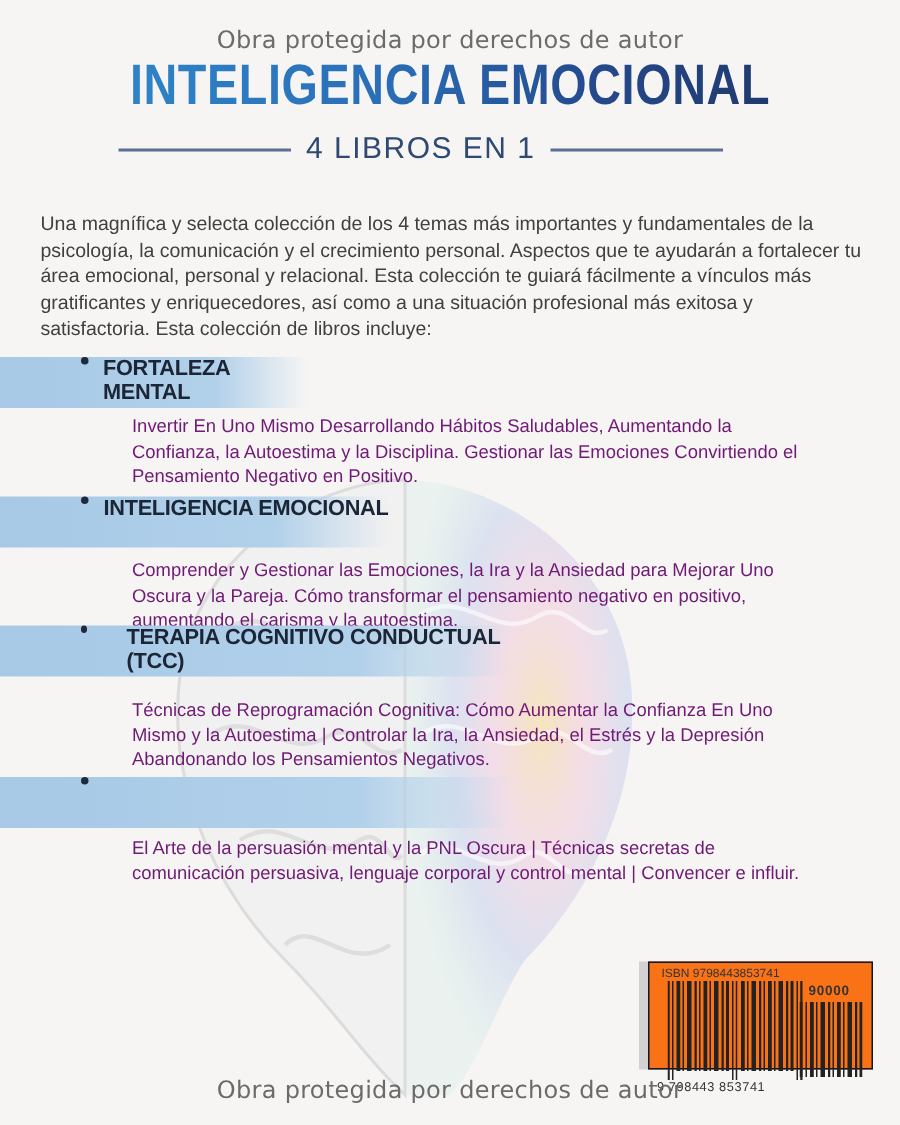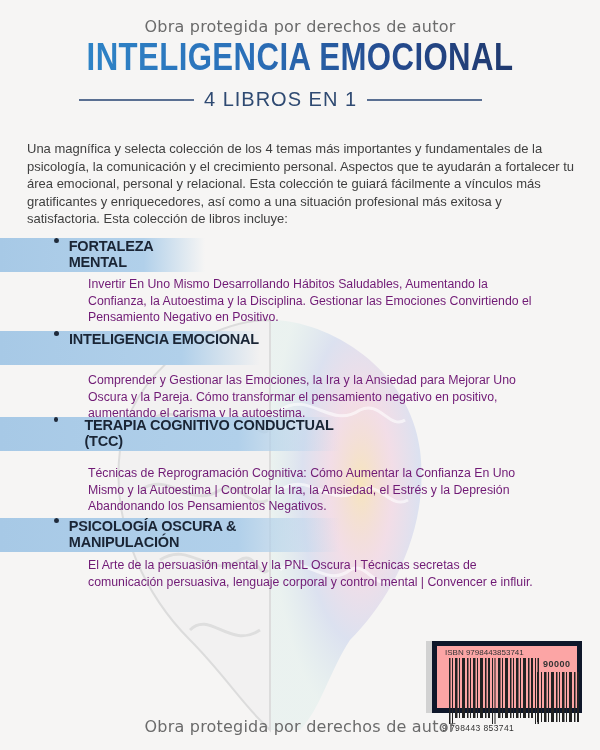--- a/index.html
+++ b/index.html
@@ -83,22 +83,22 @@
     position: absolute;
     left: 88px; width: 460px;
     font-size: 12.3px;
     line-height: 16.5px;
     color: #701a75;
   }
   .barcode-box {
     position: absolute;
     left: 432px; top: 641px;
     width: 150px; height: 72px;
-    background: #fca5a5;
-    border: 5px solid #0f172a;
+    background: #f97316;
+    border: 1px solid #0f172a;
     box-shadow: -6px 0 0 #d2d2d2;
   }
   .isbn-label {
     position: absolute; left: 8px; top: 2px;
     font-size: 8px; color: #333;
   }
   .price-code {
     position: absolute; left: 106px; top: 13px;
     font-size: 9px; color: #333; letter-spacing: 0.5px; font-weight: bold;
   }
@@ -161,21 +161,20 @@
 <div class="desc" style="top:372px;">Comprender y Gestionar las Emociones, la Ira y la Ansiedad para Mejorar Uno Oscura y la Pareja. Cómo transformar el pensamiento negativo en positivo, aumentando el carisma y la autoestima.</div>
 
 <div class="band" style="top:417px; width:340px;gap:16px;">
   <span class="bullet"></span>
   <span class="band-title">TERAPIA COGNITIVO CONDUCTUAL (TCC)</span>
 </div>
 <div class="desc" style="top:465px;">Técnicas de Reprogramación Cognitiva: Cómo Aumentar la Confianza En Uno Mismo y la Autoestima | Controlar la Ira, la Ansiedad, el Estrés y la Depresión Abandonando los Pensamientos Negativos.</div>
 
 <div class="band" style="top:518px; width:340px;">
   <span class="bullet"></span>
-  <span class="band-title">PSICOLOGÍA OSCURA &amp; MANIPULACIÓN</span>
 </div>
 <div class="desc" style="top:557px;">El Arte de la persuasión mental y la PNL Oscura | Técnicas secretas de comunicación persuasiva, lenguaje corporal y control mental | Convencer e influir.</div>
 
 <div class="barcode-box">
   <div class="isbn-label">ISBN 9798443853741</div>
   <svg class="bars-main" viewBox="0 0 92 66" preserveAspectRatio="none">
     <g fill="#222">
       <rect x="0" y="0" width="1.5" height="66"></rect>
         <rect x="3" y="0" width="1" height="66"></rect>
       <rect x="6" y="0" width="2.5" height="60"></rect>

